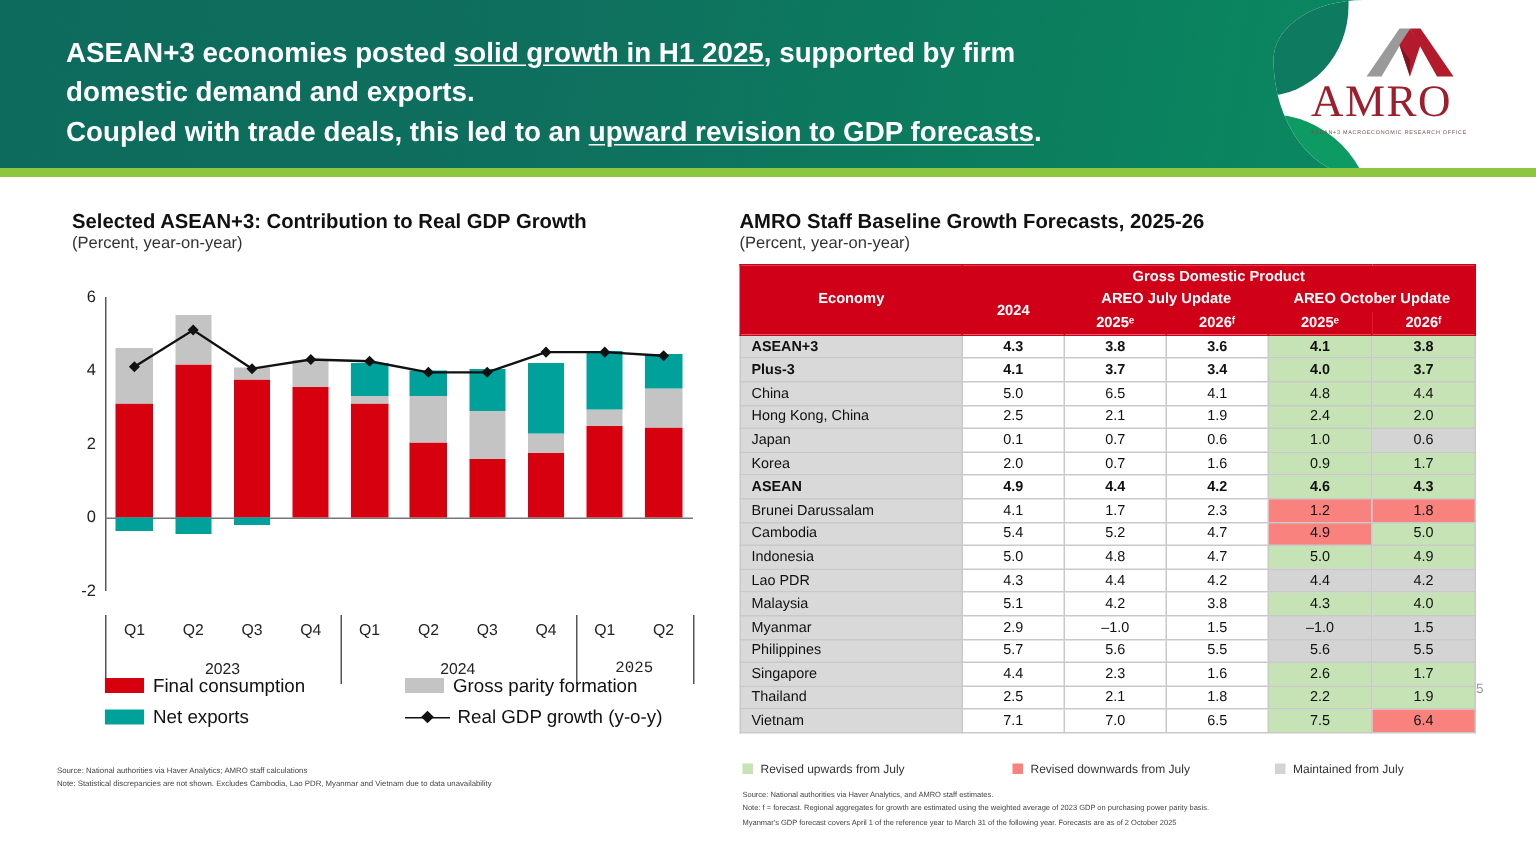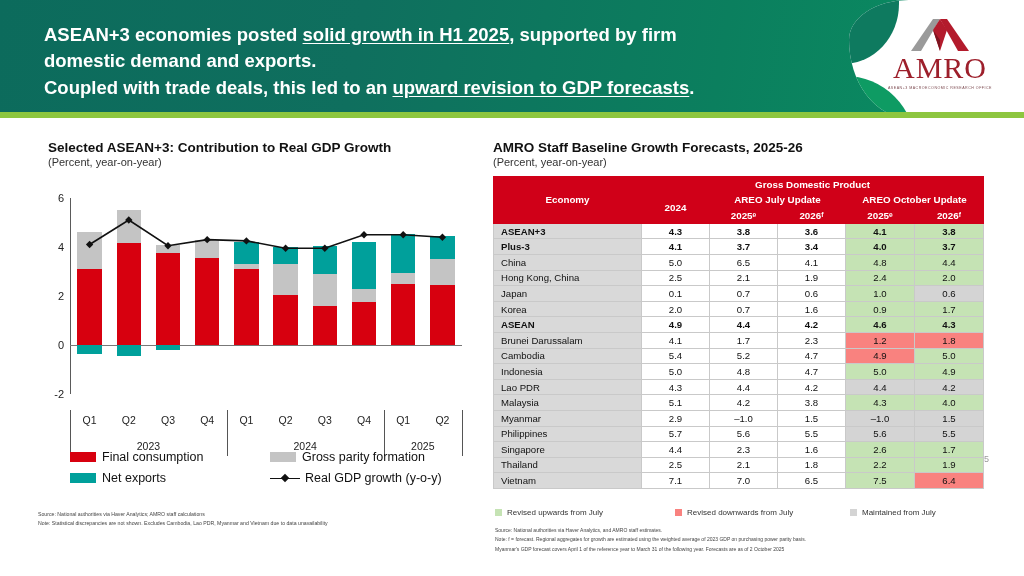--- a/index.html
+++ b/index.html
@@ -33,21 +33,21 @@
     width: 56px; height: 88px; background: #0e7a5f;
     border-bottom-right-radius: 56px 60px;
   }
   #logo-blob::after {
     content: ""; position: absolute; left: -4px; bottom: -40px;
     width: 70px; height: 82px; background: #0e9b63;
     border-top-right-radius: 70px 70px;
   }
   #logo-wrap {
     position: absolute; right: 18px; top: 18px; width: 132px;
-    text-align: center; z-index: 4;
+    text-align: left; z-index: 4;
   }
   #logo-mark { display: block; margin: 0 auto 1px; }
   #logo-word {
     font-family: "Liberation Serif", serif;
     font-size: 30px; letter-spacing: 1px; color: #9d1f2b; line-height: 1;
   }
   #logo-sub {
     font-size: 3.6px; letter-spacing: 0.5px; color: #7c4a50;
     margin-top: 3px; white-space: nowrap;
   }
@@ -264,21 +264,21 @@
         <div class="qlabel" style="left: 176.4px;">Q1</div>
         <div class="qlabel" style="left: 215.6px;">Q2</div>
         <div class="qlabel" style="left: 254.8px;">Q3</div>
         <div class="qlabel" style="left: 294px;">Q4</div>
         <div class="qlabel" style="left: 333.2px;">Q1</div>
         <div class="qlabel" style="left: 372.4px;">Q2</div>
         <div class="ylabel-year" style="left: 78.4px;">2023</div>
         <div class="sep" style="left: 0px;"></div>
         <div class="ylabel-year" style="left: 235.2px;">2024</div>
         <div class="sep" style="left: 156.8px;"></div>
-        <div class="ylabel-year" style="left: 352.8px;">2025</div>
+        <div class="ylabel-year" style="left: 352.8px; font-family: Liberation Mono, monospace;">2025</div>
         <div class="sep" style="left: 313.6px;"></div>
         <div class="sep" style="left: 392px;"></div>
       </div>
   </div>
 
   <div id="legend">
     <div class="leg-row">
       <div class="leg-item c1">
         <span class="swatch sw-fc"></span>
         <span>Final consumption</span>

